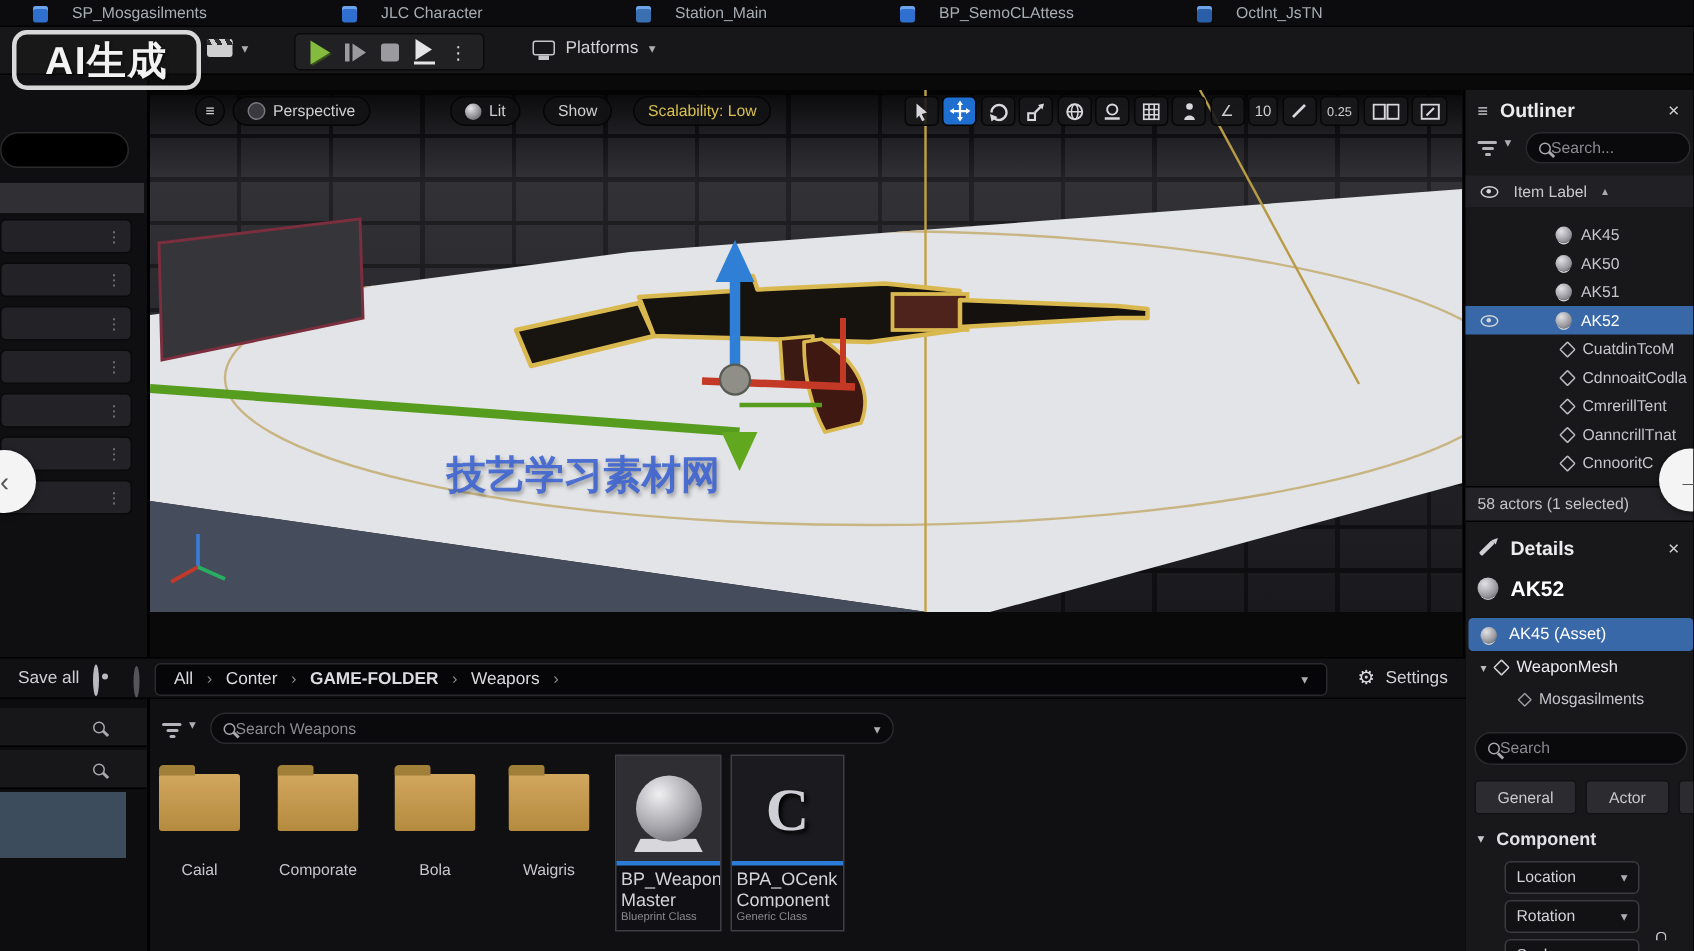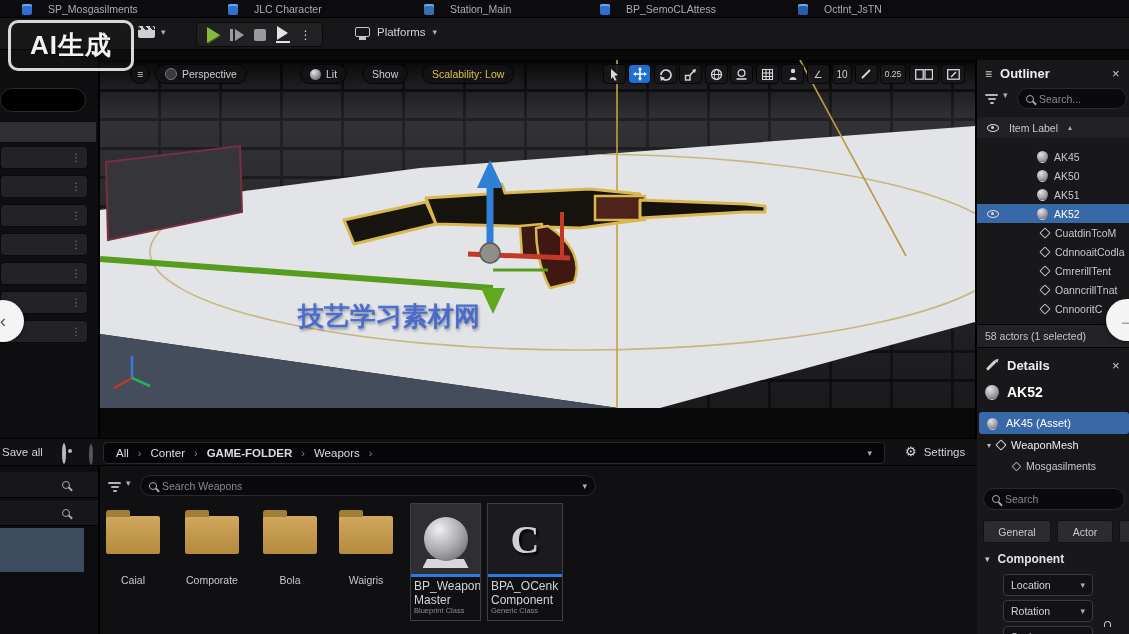--- a/index.html
+++ b/index.html
@@ -20,21 +20,21 @@
   .step .tri{width:0;height:0;border-left:9px solid #9b9b9f;border-top:6px solid transparent;border-bottom:6px solid transparent}
   .stop{width:12px;height:12px;background:#9b9b9f;border-radius:2px}
   .skip{width:0;height:0;border-left:11px solid #e4e4e6;border-top:7px solid transparent;border-bottom:7px solid transparent}
   .skipu{width:14px;height:2px;background:#e4e4e6;margin-top:1px}
   .clap{width:17px;height:12px;background:#cfcfd2;border-radius:2px;position:relative}
   .clap::before{content:"";position:absolute;top:0;left:0;width:100%;height:4px;border-radius:2px 2px 0 0;background:repeating-linear-gradient(60deg,#2c2c2e 0 3px,#cfcfd2 3px 6px)}
   .monitor{width:15px;height:10px;border:1.5px solid #c6c6ca;border-radius:2px;position:relative}
   .monitor::after{content:"";position:absolute;left:3px;bottom:-4px;width:7px;height:3px;background:#c6c6ca}
   .chv{font-size:9px;color:#aeaeb2}
   
-  .aibadge{position:absolute;left:8px;top:20px;width:126px;height:51px;border:3px solid rgba(240,240,240,.9);border-radius:10px;background:rgba(25,25,25,.35);display:flex;align-items:center;justify-content:center;font-size:26px;font-weight:bold;color:#f2f2f2;letter-spacing:1px;z-index:60;text-shadow:1px 1px 2px rgba(0,0,0,.6)}
+  .aibadge{position:absolute;left:8px;top:20px;width:126px;height:40px;border:3px solid rgba(240,240,240,.9);border-radius:10px;background:rgba(25,25,25,.35);display:flex;align-items:center;justify-content:center;font-size:26px;font-weight:bold;color:#f2f2f2;letter-spacing:1px;z-index:60;text-shadow:1px 1px 2px rgba(0,0,0,.6)}
   
   .leftpanel{position:absolute;left:0;top:50px;width:100px;height:390px;background:#0f0f11;border-right:2px solid #000}
   .lpill{position:absolute;left:0;top:38px;width:86px;height:24px;background:#000;border-radius:13px;border:1px solid #2a2a2d}
   .lhead{position:absolute;left:0;top:72px;width:96px;height:20px;background:#303034}
   .lrow{position:absolute;left:0;width:88px;height:23px;background:#232327;border:1px solid #0a0a0a;border-radius:4px;display:flex;align-items:center;justify-content:flex-end;padding-right:6px;color:#808086;font-size:10px}
   
   .viewport{position:absolute;left:100px;top:60px;width:875px;height:348px;overflow:hidden;
     background-color:#222226;
     background-image:linear-gradient(180deg,rgba(0,0,0,.75) 0,rgba(0,0,0,.15) 26px,rgba(120,120,128,.18) 60px,rgba(10,10,12,.35) 100%),
       repeating-linear-gradient(0deg,transparent 0 26px,#0d0d0f 26px 29px),
@@ -42,21 +42,21 @@
   .vpsvg{position:absolute;left:0;top:0}
   .pill{position:absolute;top:4px;height:20px;background:rgba(18,18,20,.88);border:1px solid #050505;border-radius:11px;display:flex;align-items:center;gap:5px;padding:0 9px;font-size:10.5px;color:#cfcfd2}
   .ibox{width:23px;height:20px;background:rgba(24,24,27,.9);border:1px solid #060606;border-radius:4px;display:flex;align-items:center;justify-content:center;color:#cfcfd2;font-size:10px}
   .ibox.on{background:#1f6fd0}
   .sphereico{width:11px;height:11px;border-radius:50%;background:radial-gradient(circle at 35% 30%,#e6e6e8,#8b8b90 60%,#4c4c50)}
   .camico{width:12px;height:12px;border-radius:50%;background:#3a3a3e;border:1px solid #77777c}
   
   .rightpanel{position:absolute;left:975px;top:60px;width:154px;height:574px;background:#18181b;border-left:2px solid #000}
   .phead{font-size:13px;font-weight:bold;color:#ececef}
   .close{color:#cfcfd2;font-size:13px}
-  .searchpill{background:#0a0a0c;border:1px solid #2a2a2e;border-radius:11px;display:flex;align-items:center;gap:5px;padding:0 8px;color:#8a8a90;font-size:10.5px}
+  .searchpill{background:#0a0a0c;border:1px solid #2a2a2e;border-radius:11px;display:flex;align-items:center;padding:0 8px;color:#8a8a90;font-size:10.5px}
   .mag{width:8px;height:8px;border:1.5px solid #a8a8ae;border-radius:50%;position:relative;flex:none}
   .mag::after{content:"";position:absolute;width:5px;height:1.5px;background:#a8a8ae;transform:rotate(45deg);right:-4px;bottom:-2px}
   .funnel{width:13px;height:2px;background:#b4b4ba;position:relative;border-radius:1px}
   .funnel::before{content:"";position:absolute;top:4px;left:2.5px;width:8px;height:2px;background:#b4b4ba;border-radius:1px}
   .funnel::after{content:"";position:absolute;top:8px;left:4.5px;width:4px;height:2px;background:#b4b4ba;border-radius:1px}
   .orow{position:absolute;left:0;width:154px;height:19px;display:flex;align-items:center;gap:6px;font-size:10.5px;color:#c6c6cc;padding-left:60px}
   .orow.sel{background:#3868a8;color:#fff}
   .meshico{width:11px;height:11px;border-radius:50%;background:radial-gradient(circle at 35% 30%,#e2e2e6,#98989e 60%,#55555a);flex:none;box-shadow:0 2px 0 -1px #cfcfd4}
   .diam{width:8px;height:8px;border:1.5px solid #b8b8be;transform:rotate(45deg);border-radius:1px;flex:none}
   .eye{width:12px;height:8px;border:1.3px solid #d6d6da;border-radius:50%;position:relative;flex:none}
@@ -441,21 +441,21 @@
         <span class="chv">▾</span>
       </div>
     <div class="drop" style="left:26px;top:566px;width:90px">
         <span>Scale</span>
         <span class="chv">▾</span>
       </div>
     <span class="lock abs" style="left:126px;top:566px"></span>
   </div>
 
   <div class="bottombar">
-    <span class="abs" style="left:2px;top:7px;font-size:11.5px;color:#d0d0d4">Save all</span>
+    <span class="abs" style="left:12px;top:7px;font-size:11.5px;color:#d0d0d4">Save all</span>
     <span class="circico abs" style="left:62px;top:6px;width:15px;height:15px"><span style="position:absolute;left:3.5px;top:3.5px;width:4px;height:4px;border-radius:50%;background:#b9b9bf"></span></span>
     <span class="circico abs" style="left:85px;top:7px;width:13px;height:13px;border-color:#55555a"></span>
     <div class="crumbbox">
       <span>All</span>
       <span class="csep">›</span>
       <span>Conter</span>
       <span class="csep">›</span>
       <span style="font-weight:bold">GAME-FOLDER</span>
       <span class="csep">›</span>
       <span>Weapors</span>

